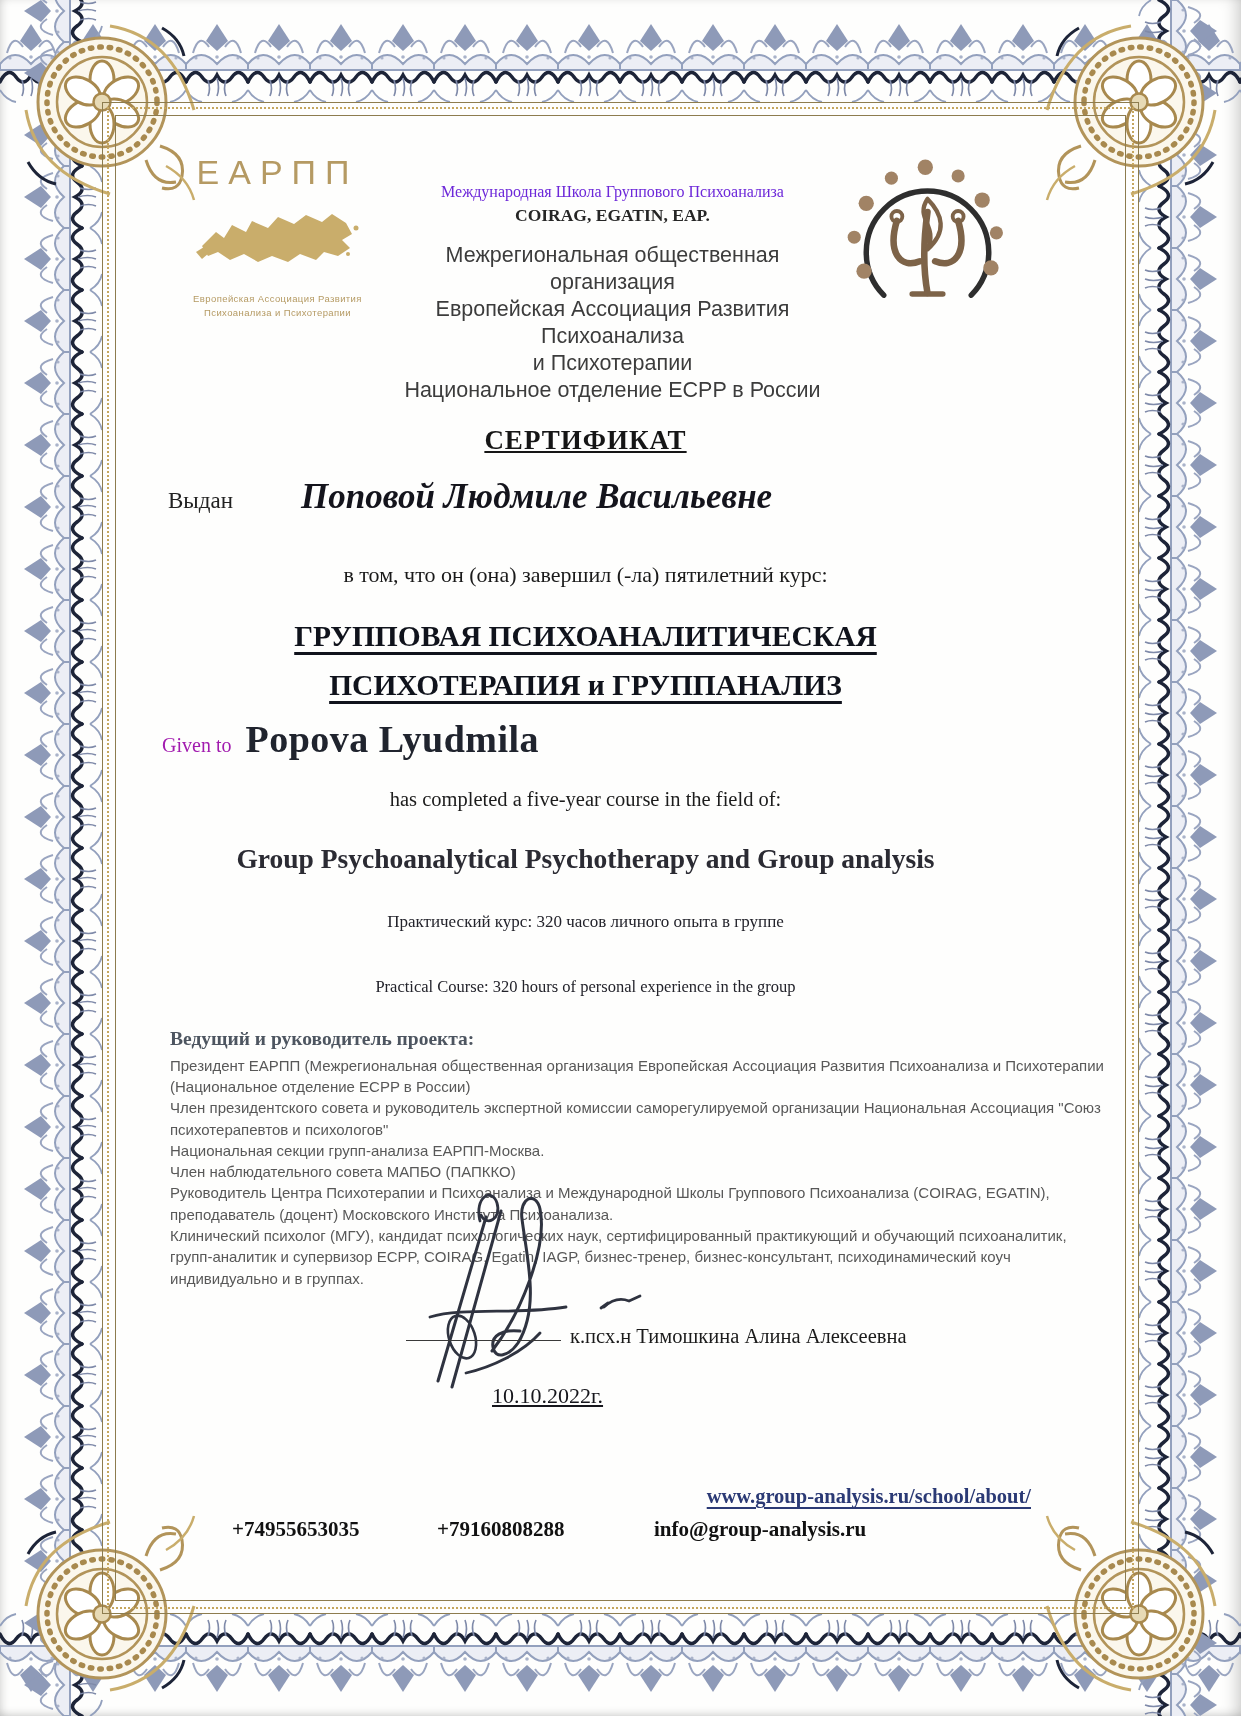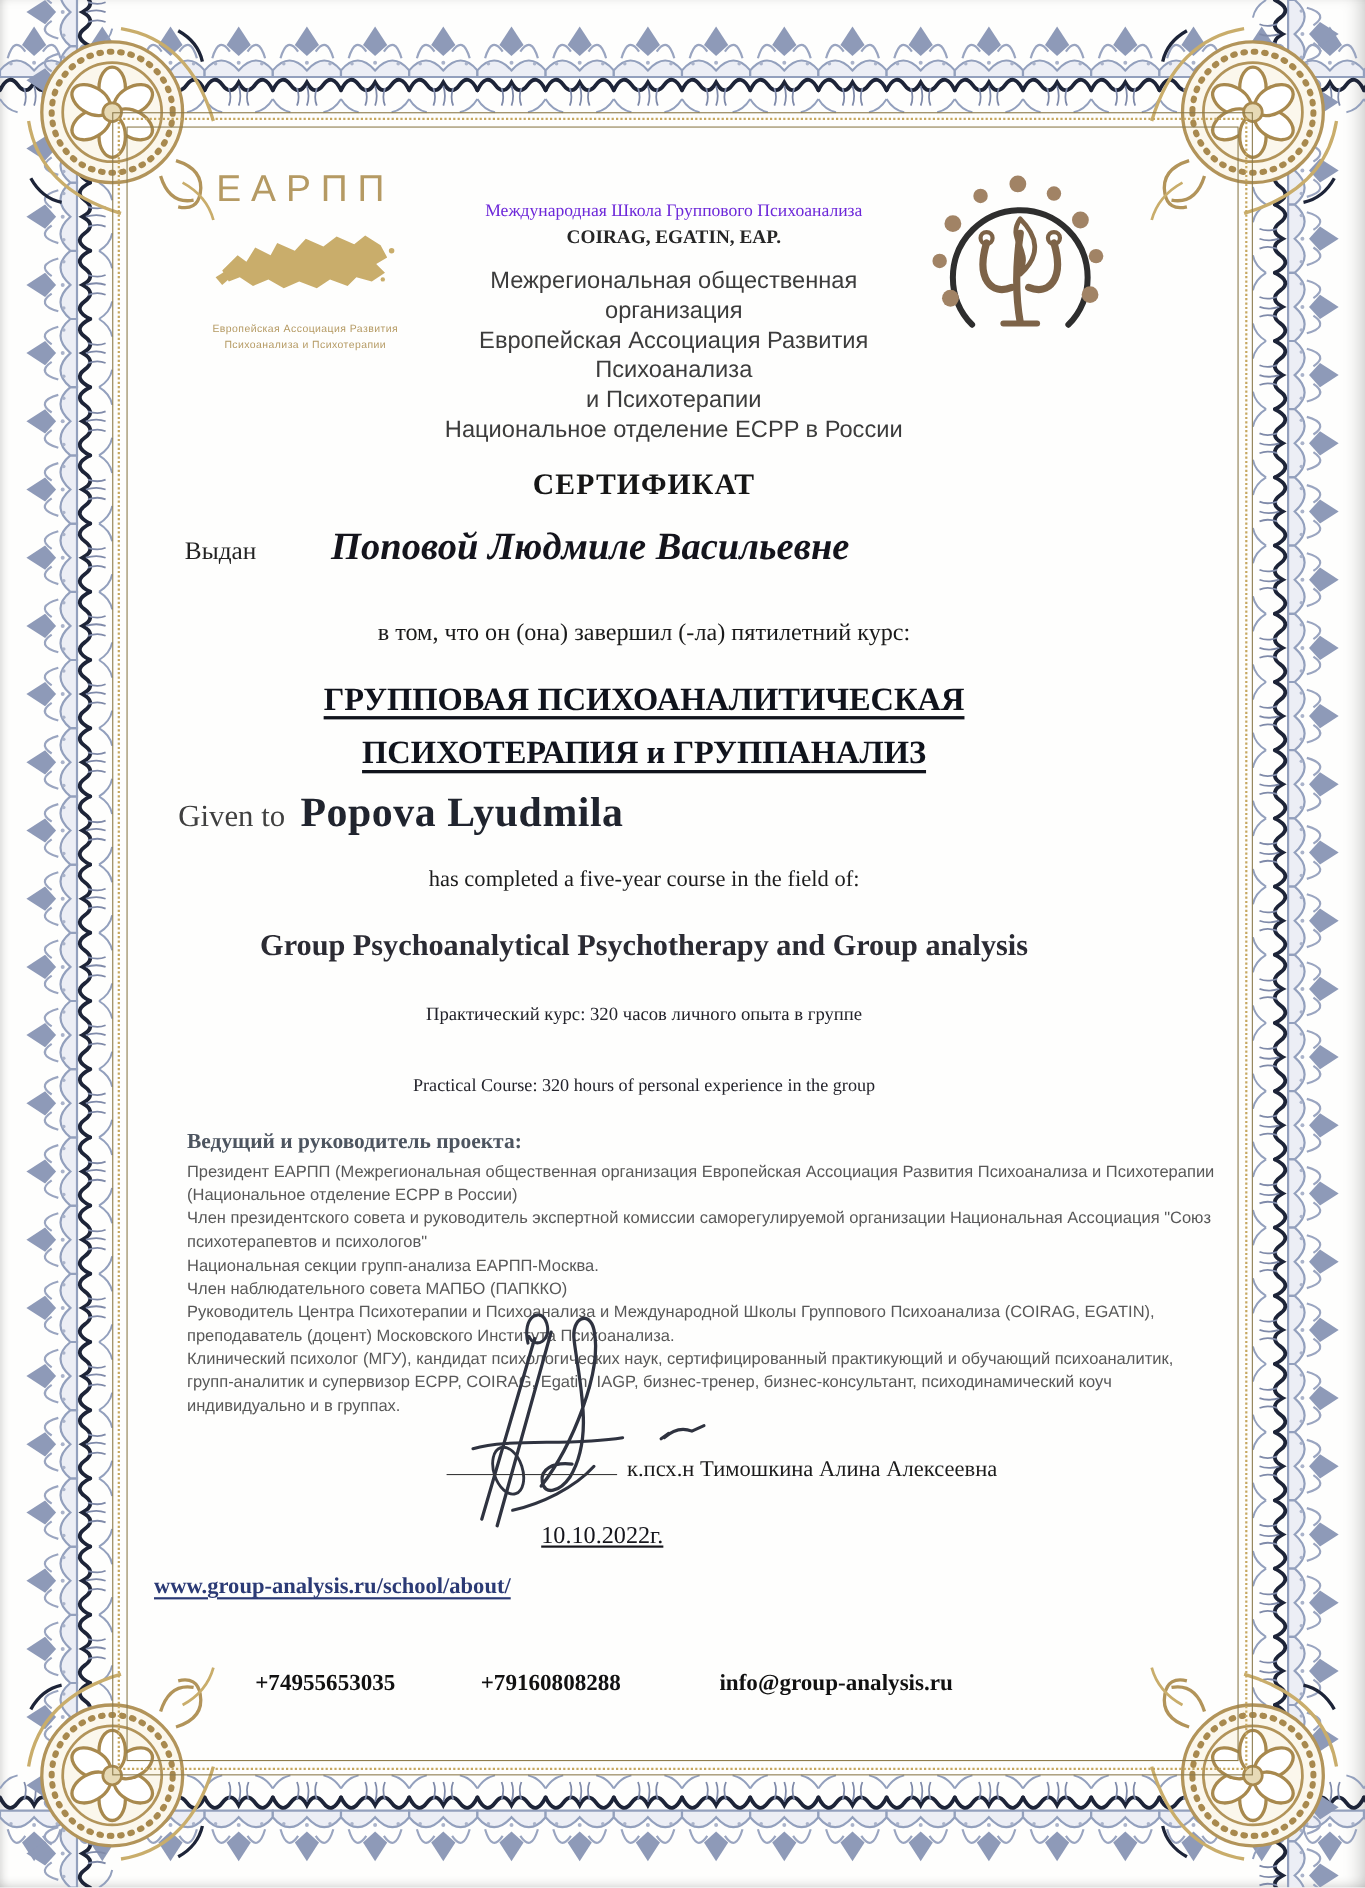--- a/index.html
+++ b/index.html
@@ -27,42 +27,42 @@
   .blk{position:absolute; left:0; right:0;}
   .header-row{top:28px; display:flex; align-items:flex-start;}
   .logo-earpp{width:215px; margin-left:30px; text-align:center;}
   .logo-acronym{font-size:34px; letter-spacing:9px; color:#b59a63; font-family:"Liberation Sans",sans-serif; font-weight:400;}
   .logo-caption{font-size:9.5px; color:#b59a63; font-family:"Liberation Sans",sans-serif; line-height:1.5; letter-spacing:.4px; margin-top:4px;}
   .hdr-center{flex:1; text-align:center; padding-top:30px;}
   .hdr-school1{font-weight:normal; font-size:16px; color:#6d28d9;}
   .hdr-school2{font-weight:bold; font-size:17.5px; color:#262626; margin-top:4px;}
   .hdr-org{font-family:"Liberation Sans",sans-serif; font-size:21.5px; color:#3c3c3c; line-height:1.26; margin-top:16px;}
   .emblem{width:175px; margin-right:16px;}
-  .title{top:300px; text-align:center; font-weight:bold; font-size:27px; letter-spacing:1px; color:#161616;}
+  .title{top:300px; text-align:center; font-weight:bold; font-size:27px; letter-spacing:1px; color:#161616;text-decoration:underline;}
   .vydan-row{top:352px; padding-left:28px; display:flex; align-items:baseline;}
   .vydan-label{font-size:23px; color:#222;}
   .name-ru{font-size:35px; font-weight:bold; font-style:italic; margin-left:68px; color:#14141c;}
   .stmt-ru{top:437px; text-align:center; font-size:22px; color:#1a1a1a;}
   .course-ru{top:487px; text-align:center; font-weight:bold; font-size:29.5px; line-height:1.65; color:#10131c;}
   .course-ru span{text-decoration:underline; text-decoration-thickness:2.5px; text-underline-offset:6px;}
   .given-row{top:592px; padding-left:22px; display:flex; align-items:baseline;}
-  .given-label{font-size:28px; color:#404040;}
+  .given-label{font-size:20px; color:#a21caf;}
   .name-en{font-size:38px; font-weight:bold; margin-left:14px; color:#20242e; letter-spacing:.5px;}
   .stmt-en{top:663px; text-align:center; font-size:20.5px; color:#1c1c1c;}
   .course-en{top:718px; text-align:center; font-weight:bold; font-size:27.5px; color:#2b2b33;}
   .pract-ru{top:787px; text-align:center; font-size:17px; color:#23232b;}
   .pract-en{top:852px; text-align:center; font-size:16.5px; color:#23232b;}
   .creds{top:900px; width:938px; font-family:"Liberation Sans",sans-serif; font-size:15px; color:#585858; line-height:1.42; padding-left:30px;}
   .creds-heading{font-family:"Liberation Serif",serif; font-weight:bold; font-size:19.5px; color:#4d5560; margin-bottom:2px;}
   .sig-row{top:1030px; height:270px;}
   .sig-svg{position:absolute; left:228px; top:0;}
   .sig-line{position:absolute; left:266px; top:185px; width:155px; border-bottom:1.5px solid #3a3a3a;}
   .sig-name{position:absolute; left:430px; top:170px; font-size:20.5px; color:#1b1b1b;}
   .sig-date{position:absolute; left:352px; top:228px; font-size:22px; color:#16161c;text-decoration:underline;}
-  .link-row{top:1306px; text-align:left;}
+  .link-row{top:1360px; text-align:right;}
   .link{font-weight:bold; font-size:20.5px; color:#2b3a75; text-decoration:underline; text-decoration-thickness:1.5px; text-underline-offset:4px; cursor:pointer;}
   .contacts{top:1392px; display:flex; padding-left:92px; font-weight:bold; font-size:21px; color:#111;}
   .contacts .phone{width:205px;}
   .contacts .email{margin-left:12px;}
 </style>
 </head>
 <body>
 
 <div class="page">
 

